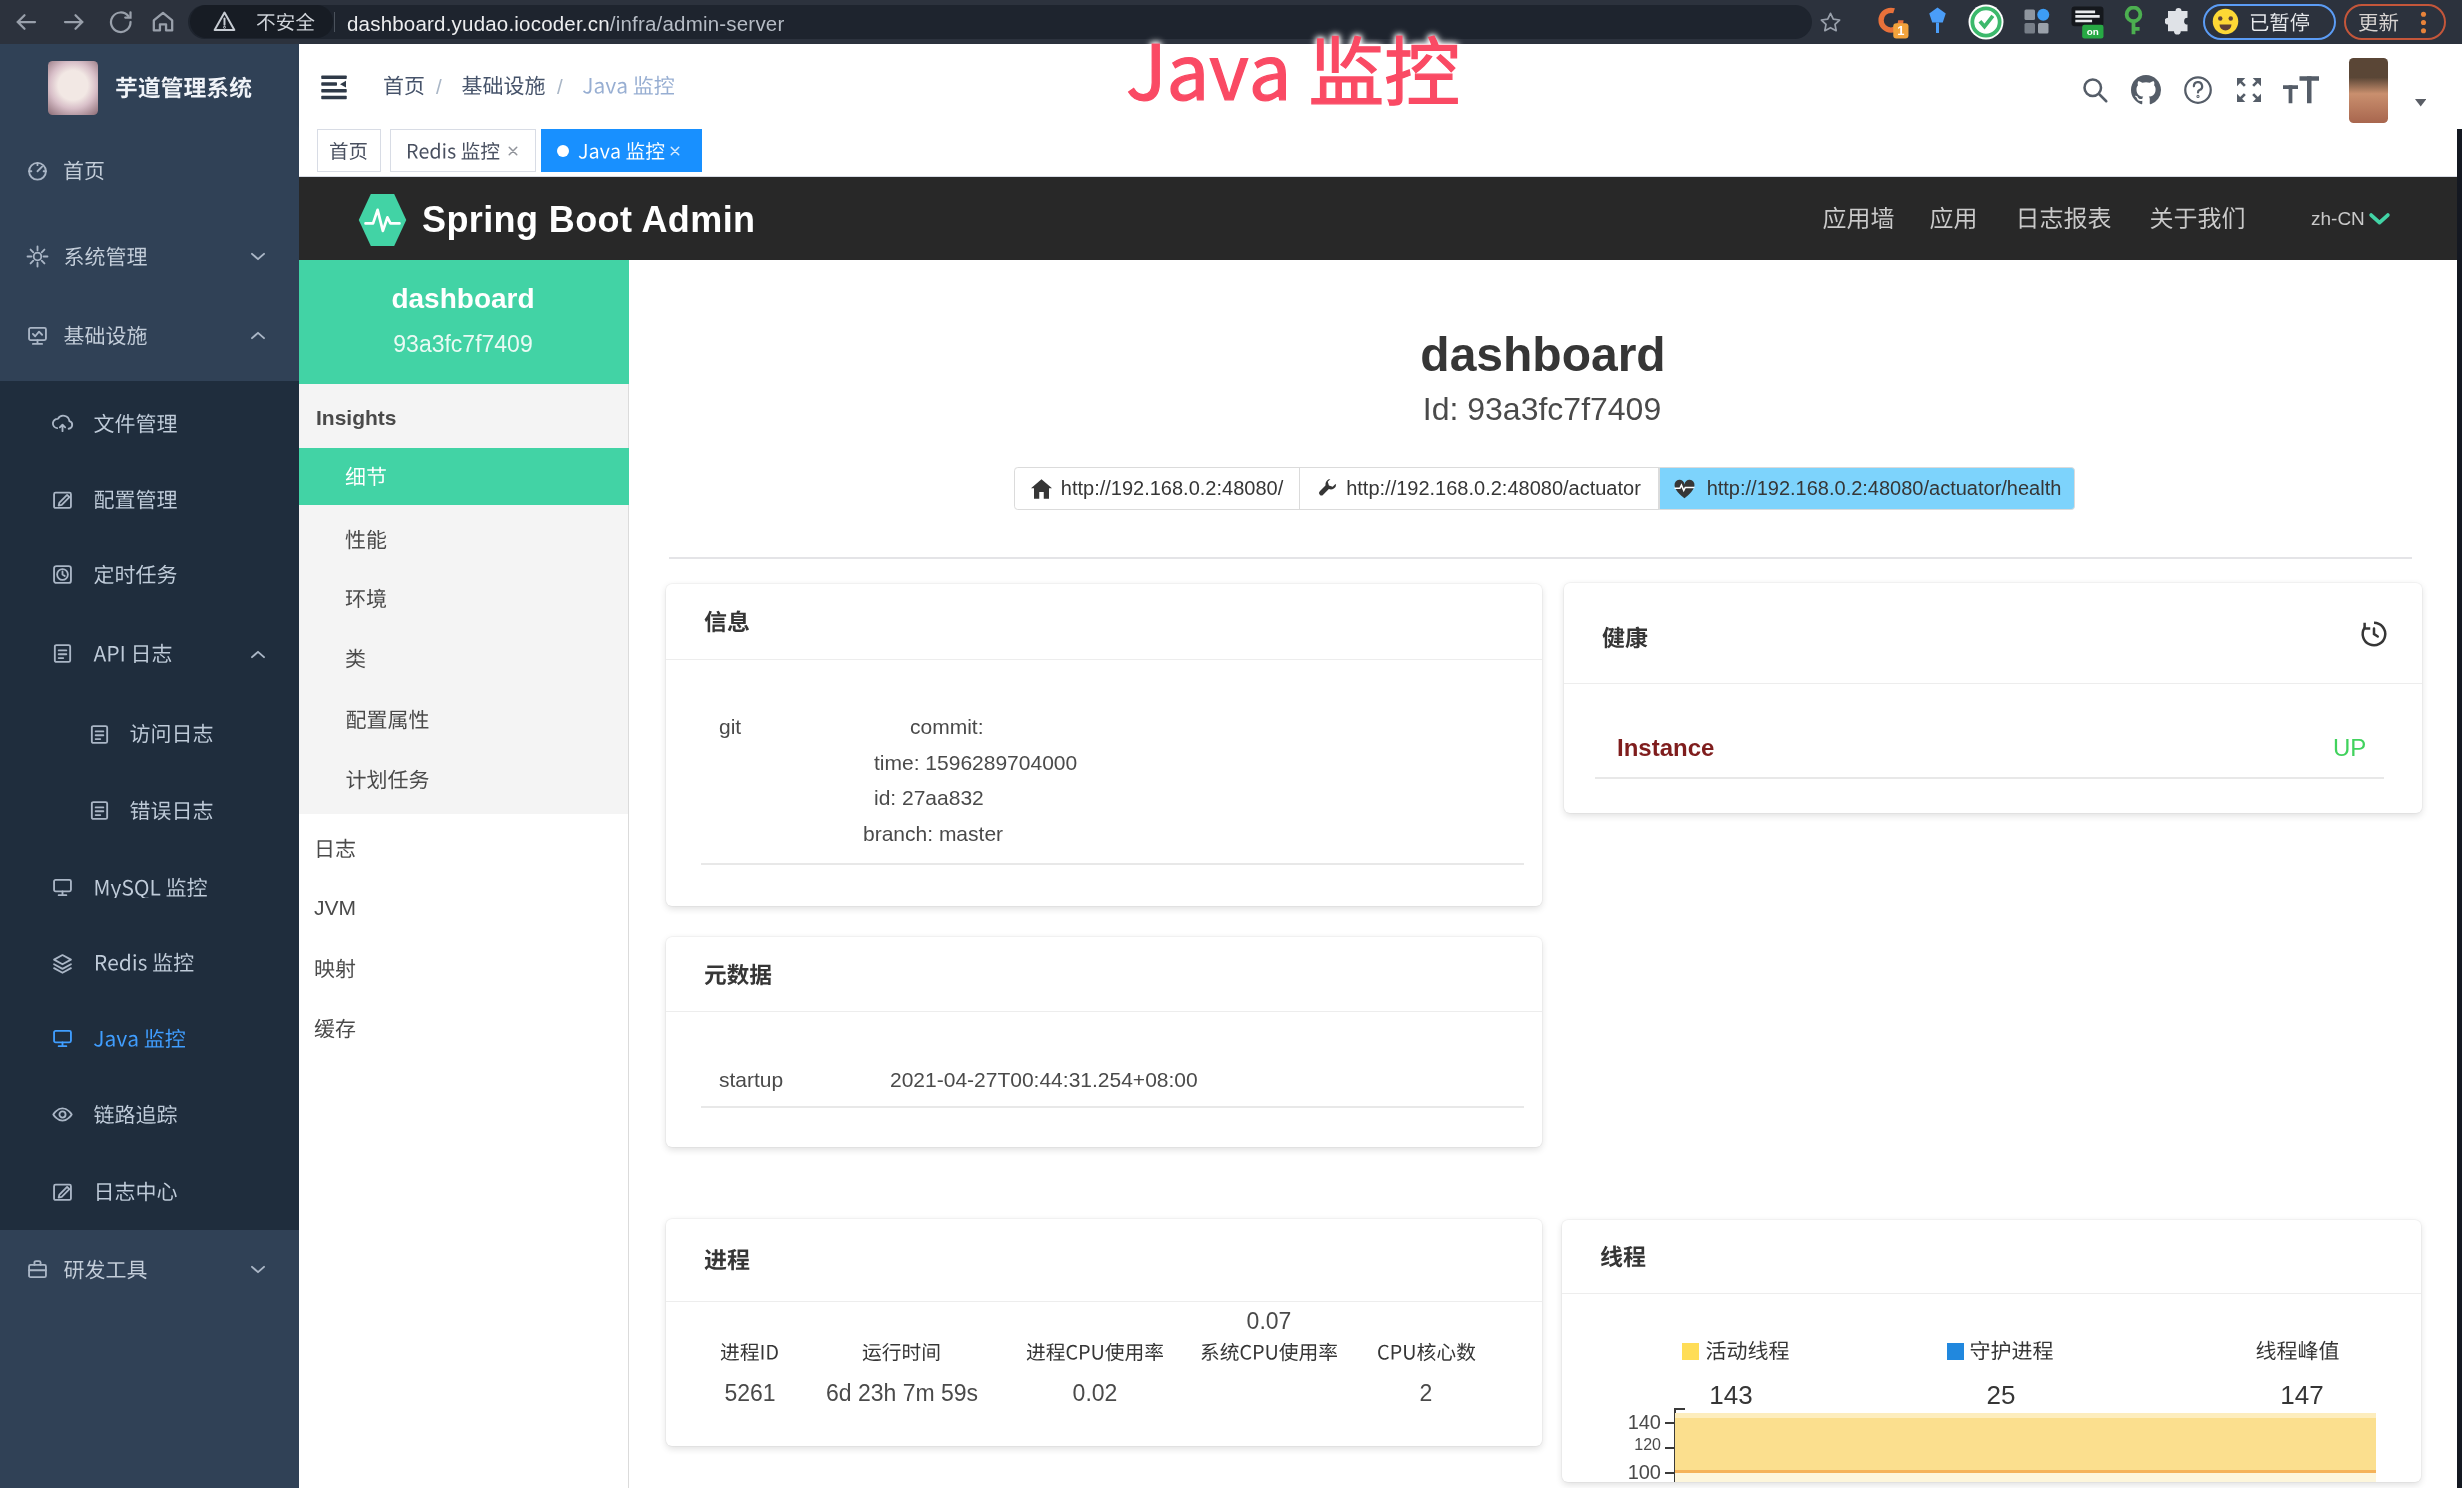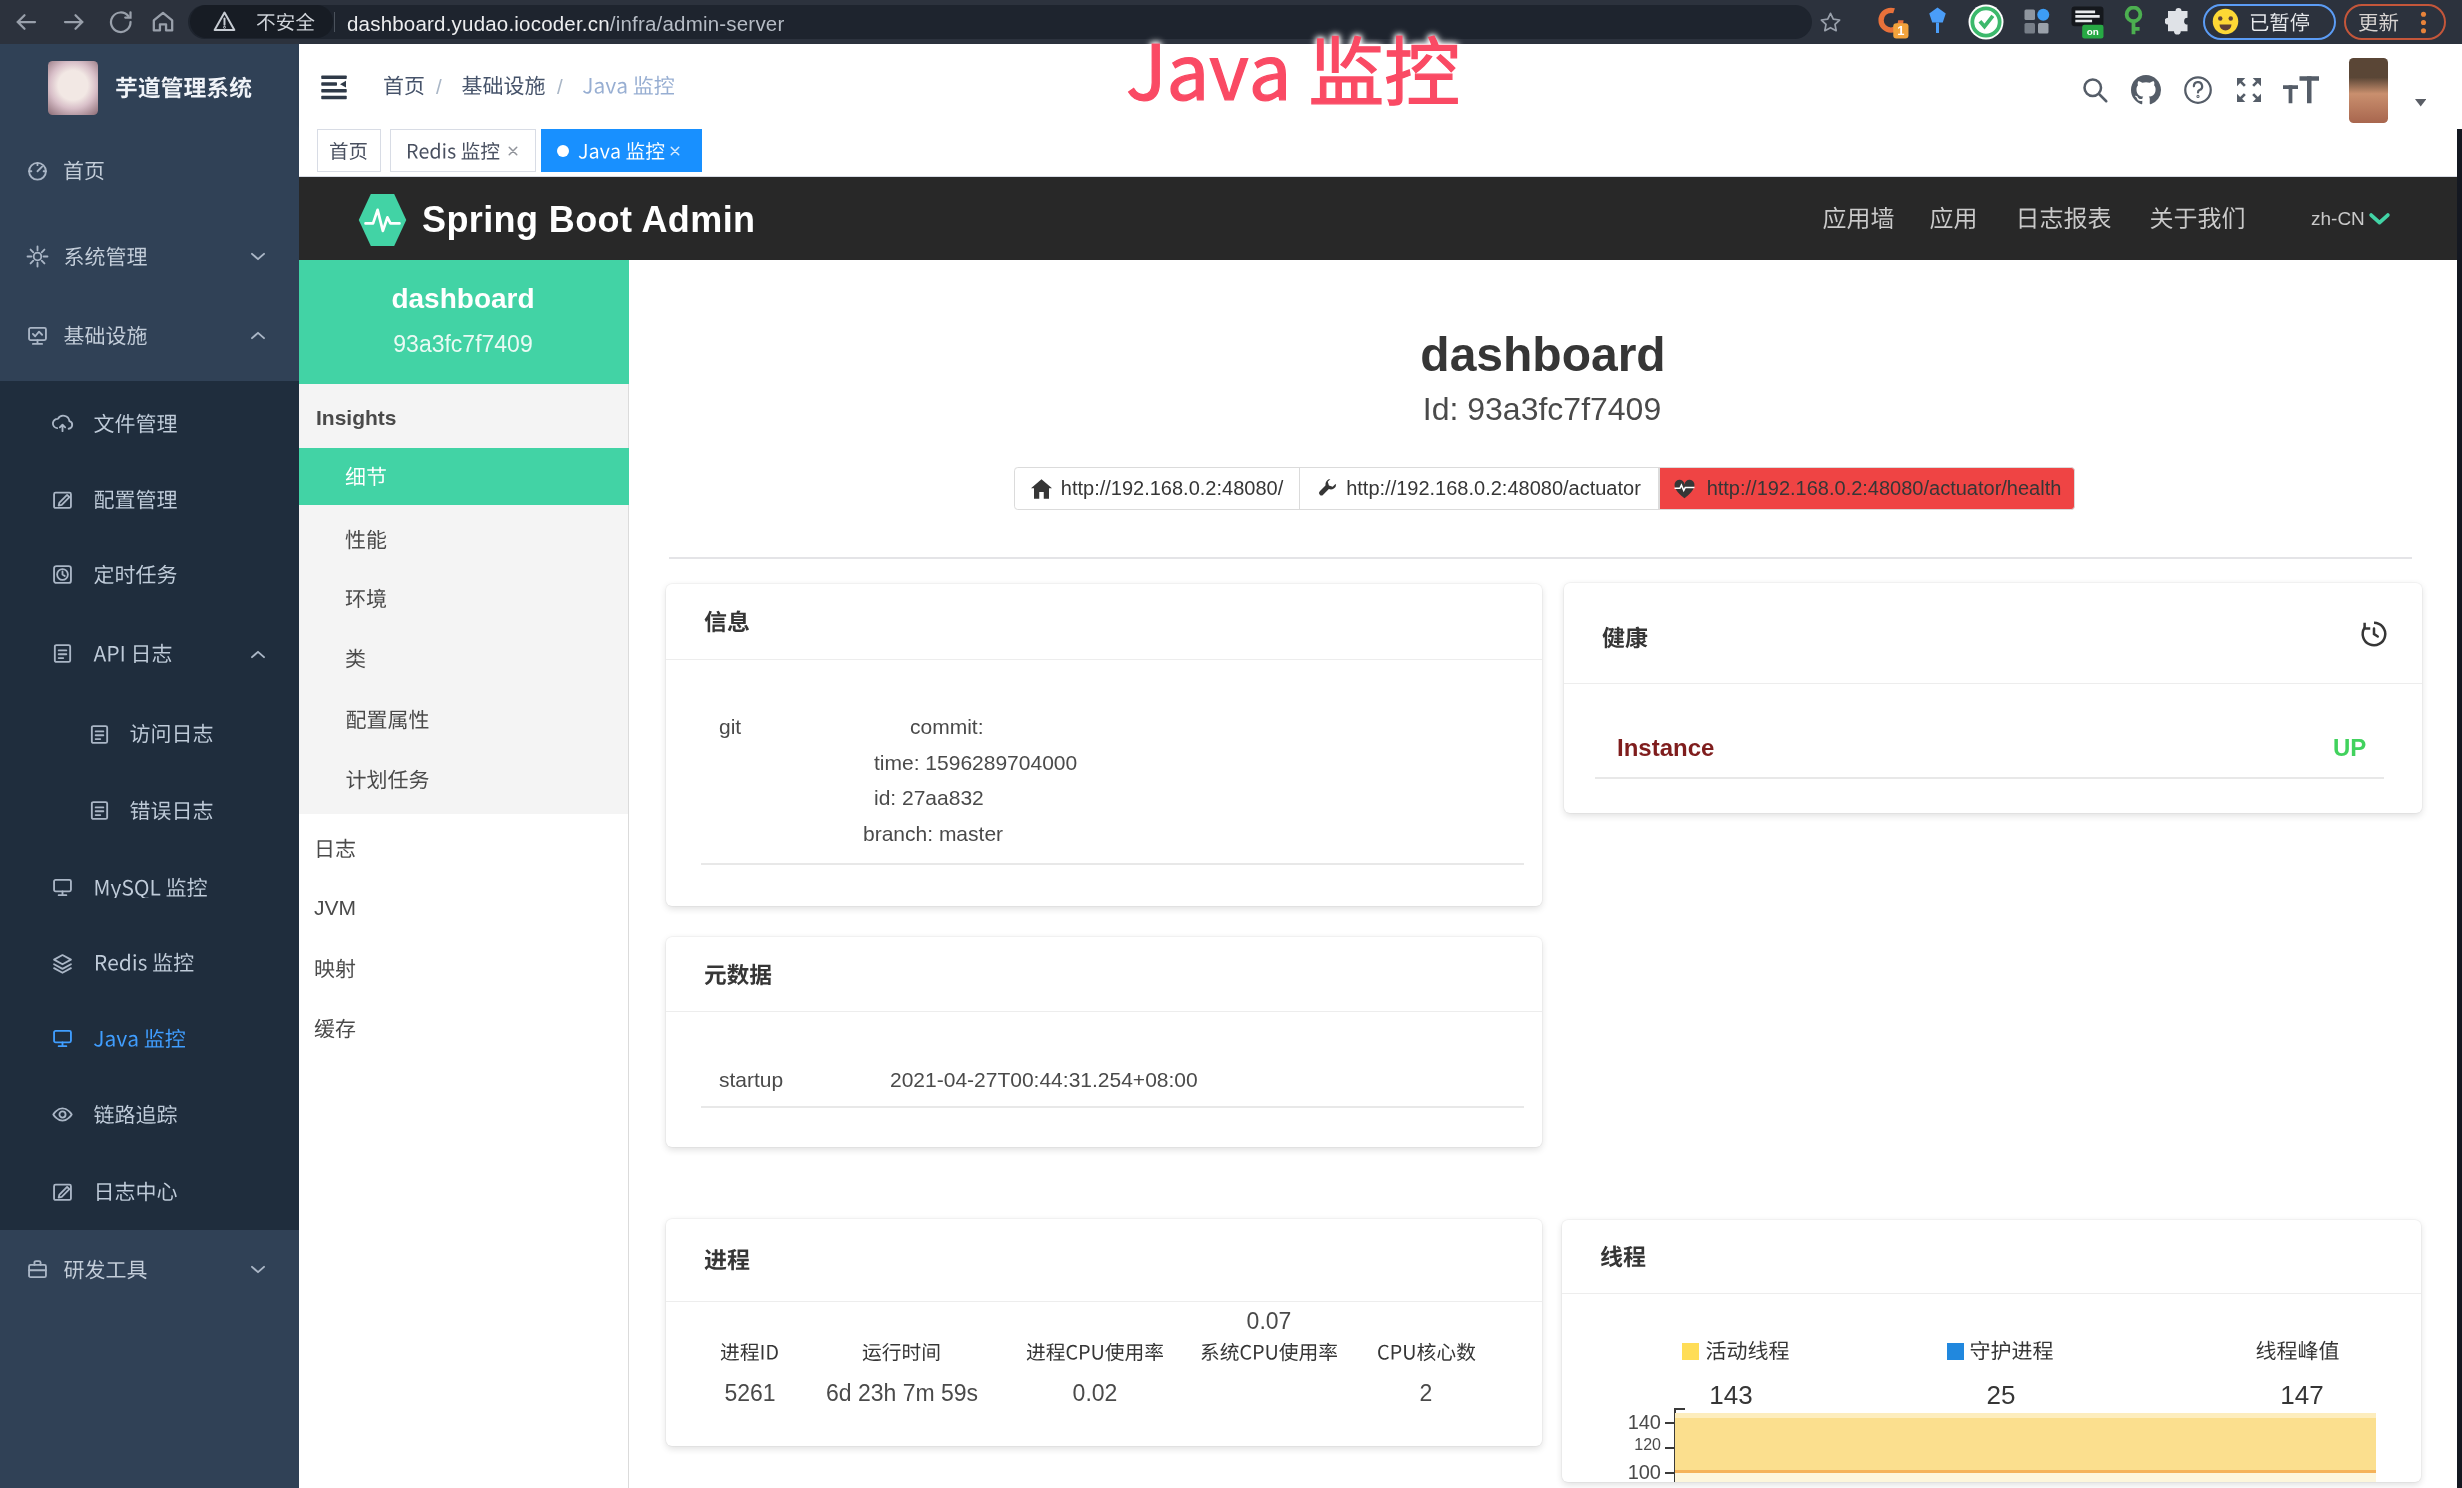--- a/index.html
+++ b/index.html
@@ -391,21 +391,21 @@
       <path d="M14 0L0 12h4v14h7v-9h6v9h7V12h4z"></path>
     </svg>
     <span>http://192.168.0.2:48080/</span>
   </div>
 <div style="position:absolute;top:467px;height:43px;background:#fff;border:0.8px solid #dbdbdb;font-size:20px;color:#363636;display:flex;align-items:center;justify-content:center;gap:9px;left:1299px;width:360px">
     <svg width="20" height="20" viewBox="0 0 26 26" fill="#363636">
       <path d="M25 6.5a7 7 0 0 1-9.6 6.5L8 20.4A3.1 3.1 0 0 1 3.6 16l7.4-7.4A7 7 0 0 1 17.5.1L14 3.6l1.5 4.9 4.9 1.5L24 6.4c.6.9 1 .9 1 .1z"></path>
     </svg>
     <span>http://192.168.0.2:48080/actuator</span>
   </div>
-<div style="position:absolute;top:467px;height:43px;background:#ef4444;border:0.8px solid #dbdbdb;font-size:20px;color:#363636;display:flex;align-items:center;justify-content:center;gap:11px;left:1659px;width:416px;border-radius:0 3.8px 3.8px 0">
+<div style="position:absolute;top:467px;height:43px;background:#7dd3fc;border:0.8px solid #dbdbdb;font-size:20px;color:#363636;display:flex;align-items:center;justify-content:center;gap:11px;left:1659px;width:416px;border-radius:0 3.8px 3.8px 0">
     <svg width="23" height="20" viewBox="0 0 30 26" fill="#363636">
       <path d="M15 25S2 16 2 8a6.5 6.5 0 0 1 13-1 6.5 6.5 0 0 1 13 1c0 8-13 17-13 17z"></path>
       <path d="M2 12h7l2-4 3 7 2-4h12" stroke="#fff" stroke-width="2" fill="none"></path>
     </svg>
     <span>http://192.168.0.2:48080/actuator/health</span>
   </div>
 <div class="a" style="left:669px;top:557px;width:1743px;height:1.5px;background:#e4e4e7"></div>
 <div class="card" style="left:666px;top:584px;width:876px;height:322px"></div>
 <div class="a" style="left:666px;top:584px;width:876px;height:76px;border-bottom:1.5px solid #ededed"></div>
 <svg class="k" style="left:704px;top:610px" width="46" height="23" viewBox="0 -880 2000 1000">
@@ -421,21 +421,21 @@
 <div class="a" style="left:1564px;top:583px;width:858px;height:101px;border-bottom:1.5px solid #ededed"></div>
 <svg class="k" style="left:1602px;top:626px" width="46" height="23" viewBox="0 -880 2000 1000">
     <use href="#jiankang" fill="#363636"></use>
   </svg>
 <svg class="a" style="left:2359px;top:619px" width="30" height="30" viewBox="0 0 24 24" fill="none" stroke="#363636" stroke-width="2">
     <path d="M12 3a9 9 0 1 1-7.5 4"></path>
     <path d="M4.5 3v4.5H9" stroke-linejoin="round"></path>
     <path d="M12 7.5V12l3 2" stroke-linecap="round"></path>
   </svg>
 <div class="t" style="left:1617px;top:734px;font-size:24px;font-weight:bold;color:#7f1d1d">Instance</div>
-<div class="t" style="left:2333px;top:734px;font-size:24px;font-weight:bold;color:#41d25d">UP</div>
+<div class="t" style="left:2333px;top:734px;font-size:24px;font-weight:normal;color:#41d25d">UP</div>
 <div class="a" style="left:1595px;top:777px;width:789px;height:1.5px;background:#e8e8e8"></div>
 <div class="card" style="left:666px;top:937px;width:876px;height:210px"></div>
 <div class="a" style="left:666px;top:937px;width:876px;height:75px;border-bottom:1.5px solid #ededed"></div>
 <svg class="k" style="left:704px;top:963px" width="68" height="23" viewBox="0 -880 3000 1000">
     <use href="#yuanshuju" fill="#363636"></use>
   </svg>
 <div class="t" style="left:719px;top:1068px;font-size:21px;color:#4a4a4a">startup</div>
 <div class="t" style="left:890px;top:1068px;font-size:21px;color:#4a4a4a">2021-04-27T00:44:31.254+08:00</div>
 <div class="a" style="left:701px;top:1106px;width:823px;height:1.5px;background:#e8e8e8"></div>
 <div class="card" style="left:666px;top:1219px;width:876px;height:227px"></div>

